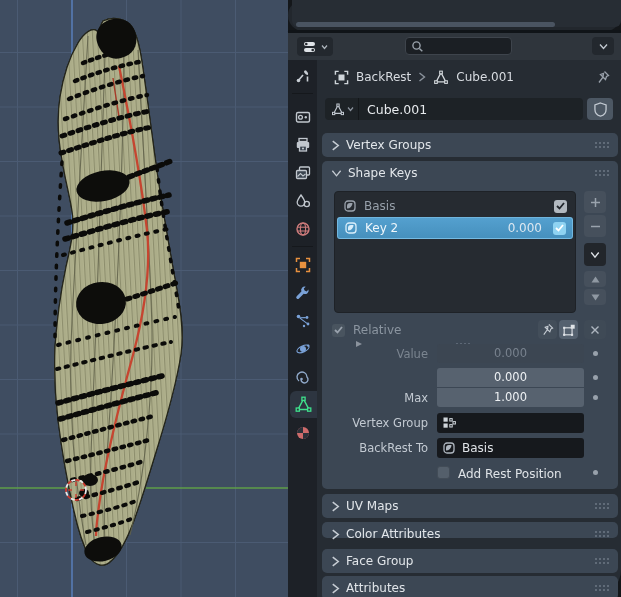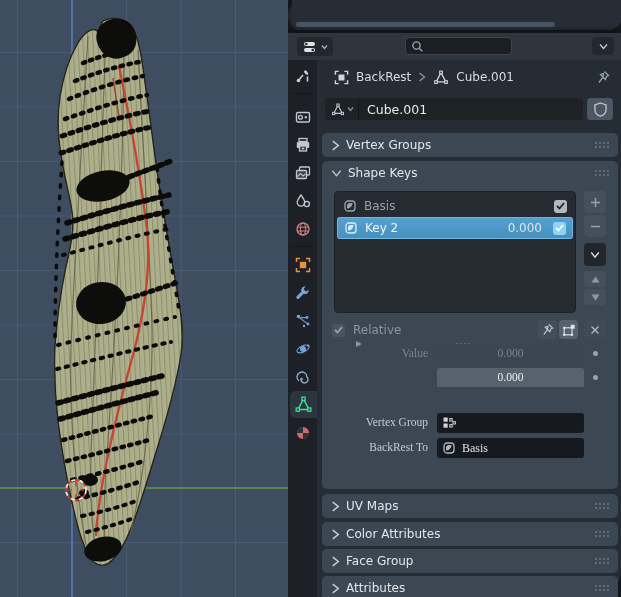--- a/index.html
+++ b/index.html
@@ -67,21 +67,21 @@
 
   .sbtn{position:absolute;left:262px;width:22px;height:22px;background:#46505c;border-radius:4px;
         display:flex;align-items:center;justify-content:center;}
   .sbtn.darkb{background:#22262b;height:23px;}
   .sbtn.arr{height:16px;}
 
   .relrow{position:absolute;left:0;right:0;top:158px;height:22px;display:flex;align-items:center;}
   .rlabel{color:#8b95a0;margin-left:8px;}
   .tgl{position:absolute;width:19px;height:19px;border-radius:4px;background:#434e5a;display:flex;align-items:center;justify-content:center;}
 
-  .frow{position:absolute;left:0;right:0;height:20px;font-family:Liberation Serif, serif;}
+  .frow{position:absolute;left:0;right:0;height:20px;}
   .flabel{position:absolute;left:0;width:106px;text-align:right;color:#c3cad2;font-size:11.5px;top:3px;}
   .flabel.dim{color:#7b8590;}
   .slider{position:absolute;left:115px;width:147px;height:19px;background:#57626f;border-radius:3px;
           color:#eef1f4;text-align:center;line-height:19px;font-size:11.5px;}
   .slider.dis{background:#3c4652;color:#78828e;}
   .slider.rtop{border-radius:3px 3px 0 0;}
   .slider.rbot{border-radius:0 0 3px 3px;}
   .dfield{position:absolute;left:115px;width:147px;height:20px;background:#16191d;border-radius:3px;
           display:flex;align-items:center;gap:6px;padding-left:5px;box-sizing:border-box;color:#dfe3e7;}
   .dot{position:absolute;left:271px;width:5px;height:5px;border-radius:50%;background:#98a1ab;}
@@ -508,20 +508,25 @@
         <div class="frow" style="top:183px">
           <span class="flabel dim">Value</span>
           <span class="slider dis">0.000</span>
           <span class="dot" style="top:7px"></span>
         </div>
 
         <div class="frow" style="top:207px">
           <span class="slider rtop">0.000</span>
           <span class="dot" style="top:7px"></span>
         </div>
+        <div class="frow" style="top:227px">
+          <span class="flabel">Max</span>
+          <span class="slider rbot">1.000</span>
+          <span class="dot" style="top:7px"></span>
+        </div>
 
         <div class="frow" style="top:252px">
           <span class="flabel">Vertex Group</span>
           <span class="dfield">
             <svg width="14" height="14" viewBox="0 0 14 14">
               <rect x="1.5" y="1.5" width="4.2" height="4.2" fill="#cfd5db"></rect>
               <rect x="1.5" y="7.5" width="4.2" height="4.2" fill="#cfd5db"></rect>
               <rect x="7.8" y="2.6" width="2.4" height="2.4" fill="none" stroke="#cfd5db" stroke-width="1"></rect>
               <rect x="7.8" y="8.6" width="2.4" height="2.4" fill="none" stroke="#cfd5db" stroke-width="1"></rect>
               <rect x="11" y="5.6" width="2.4" height="2.4" fill="none" stroke="#cfd5db" stroke-width="1"></rect>
@@ -534,20 +539,25 @@
           <span class="flabel">BackRest To</span>
           <span class="dfield">
             <svg width="14" height="14" viewBox="0 0 14 14">
               <rect x="2" y="2" width="10" height="10" rx="3" fill="none" stroke="#aeb6bf" stroke-width="1.3"></rect>
               <path d="M4 7 A3 3 0 0 1 7 4 L9.5 4 A5.5 5.5 0 0 1 4 9.5 Z" fill="#aeb6bf"></path>
             </svg>
             <span>Basis</span>
           </span>
         </div>
 
+        <div class="frow" style="top:303px;height:18px">
+          <span class="cb off" style="position:absolute;left:115px;top:2px"></span>
+          <span style="position:absolute;left:136px;top:3px;color:#dfe3e7">Add Rest Position</span>
+          <span class="dot" style="top:6px"></span>
+        </div>
       </div>
 
       <div class="panel" style="top:434px;height:24px">
         <div class="phrow">
           <svg width="9" height="11" viewBox="0 0 8 10">
             <path d="M1.5 1 L6.5 5 L1.5 9" fill="none" stroke="#c6ccd3" stroke-width="1.4"></path>
             </svg>
           <span class="ptitle">UV Maps</span>
           <svg class="grip" width="16" height="8" viewBox="0 0 16 8">
             <g fill="#7d8794">
@@ -556,21 +566,21 @@
                 <circle cx="10" cy="2" r="1"></circle>
                 <circle cx="14" cy="2" r="1"></circle>
             <circle cx="2" cy="6" r="1"></circle>
                 <circle cx="6" cy="6" r="1"></circle>
                 <circle cx="10" cy="6" r="1"></circle>
                 <circle cx="14" cy="6" r="1"></circle>
               </g>
             </svg>
         </div>
       </div>
-      <div class="panel" style="top:462px;height:24px">
+      <div class="panel" style="top:462px;height:16px">
         <div class="phrow">
           <svg width="9" height="11" viewBox="0 0 8 10">
             <path d="M1.5 1 L6.5 5 L1.5 9" fill="none" stroke="#c6ccd3" stroke-width="1.4"></path>
             </svg>
           <span class="ptitle">Color Attributes</span>
           <svg class="grip" width="16" height="8" viewBox="0 0 16 8">
             <g fill="#7d8794">
                 <circle cx="2" cy="2" r="1"></circle>
                 <circle cx="6" cy="2" r="1"></circle>
                 <circle cx="10" cy="2" r="1"></circle>

